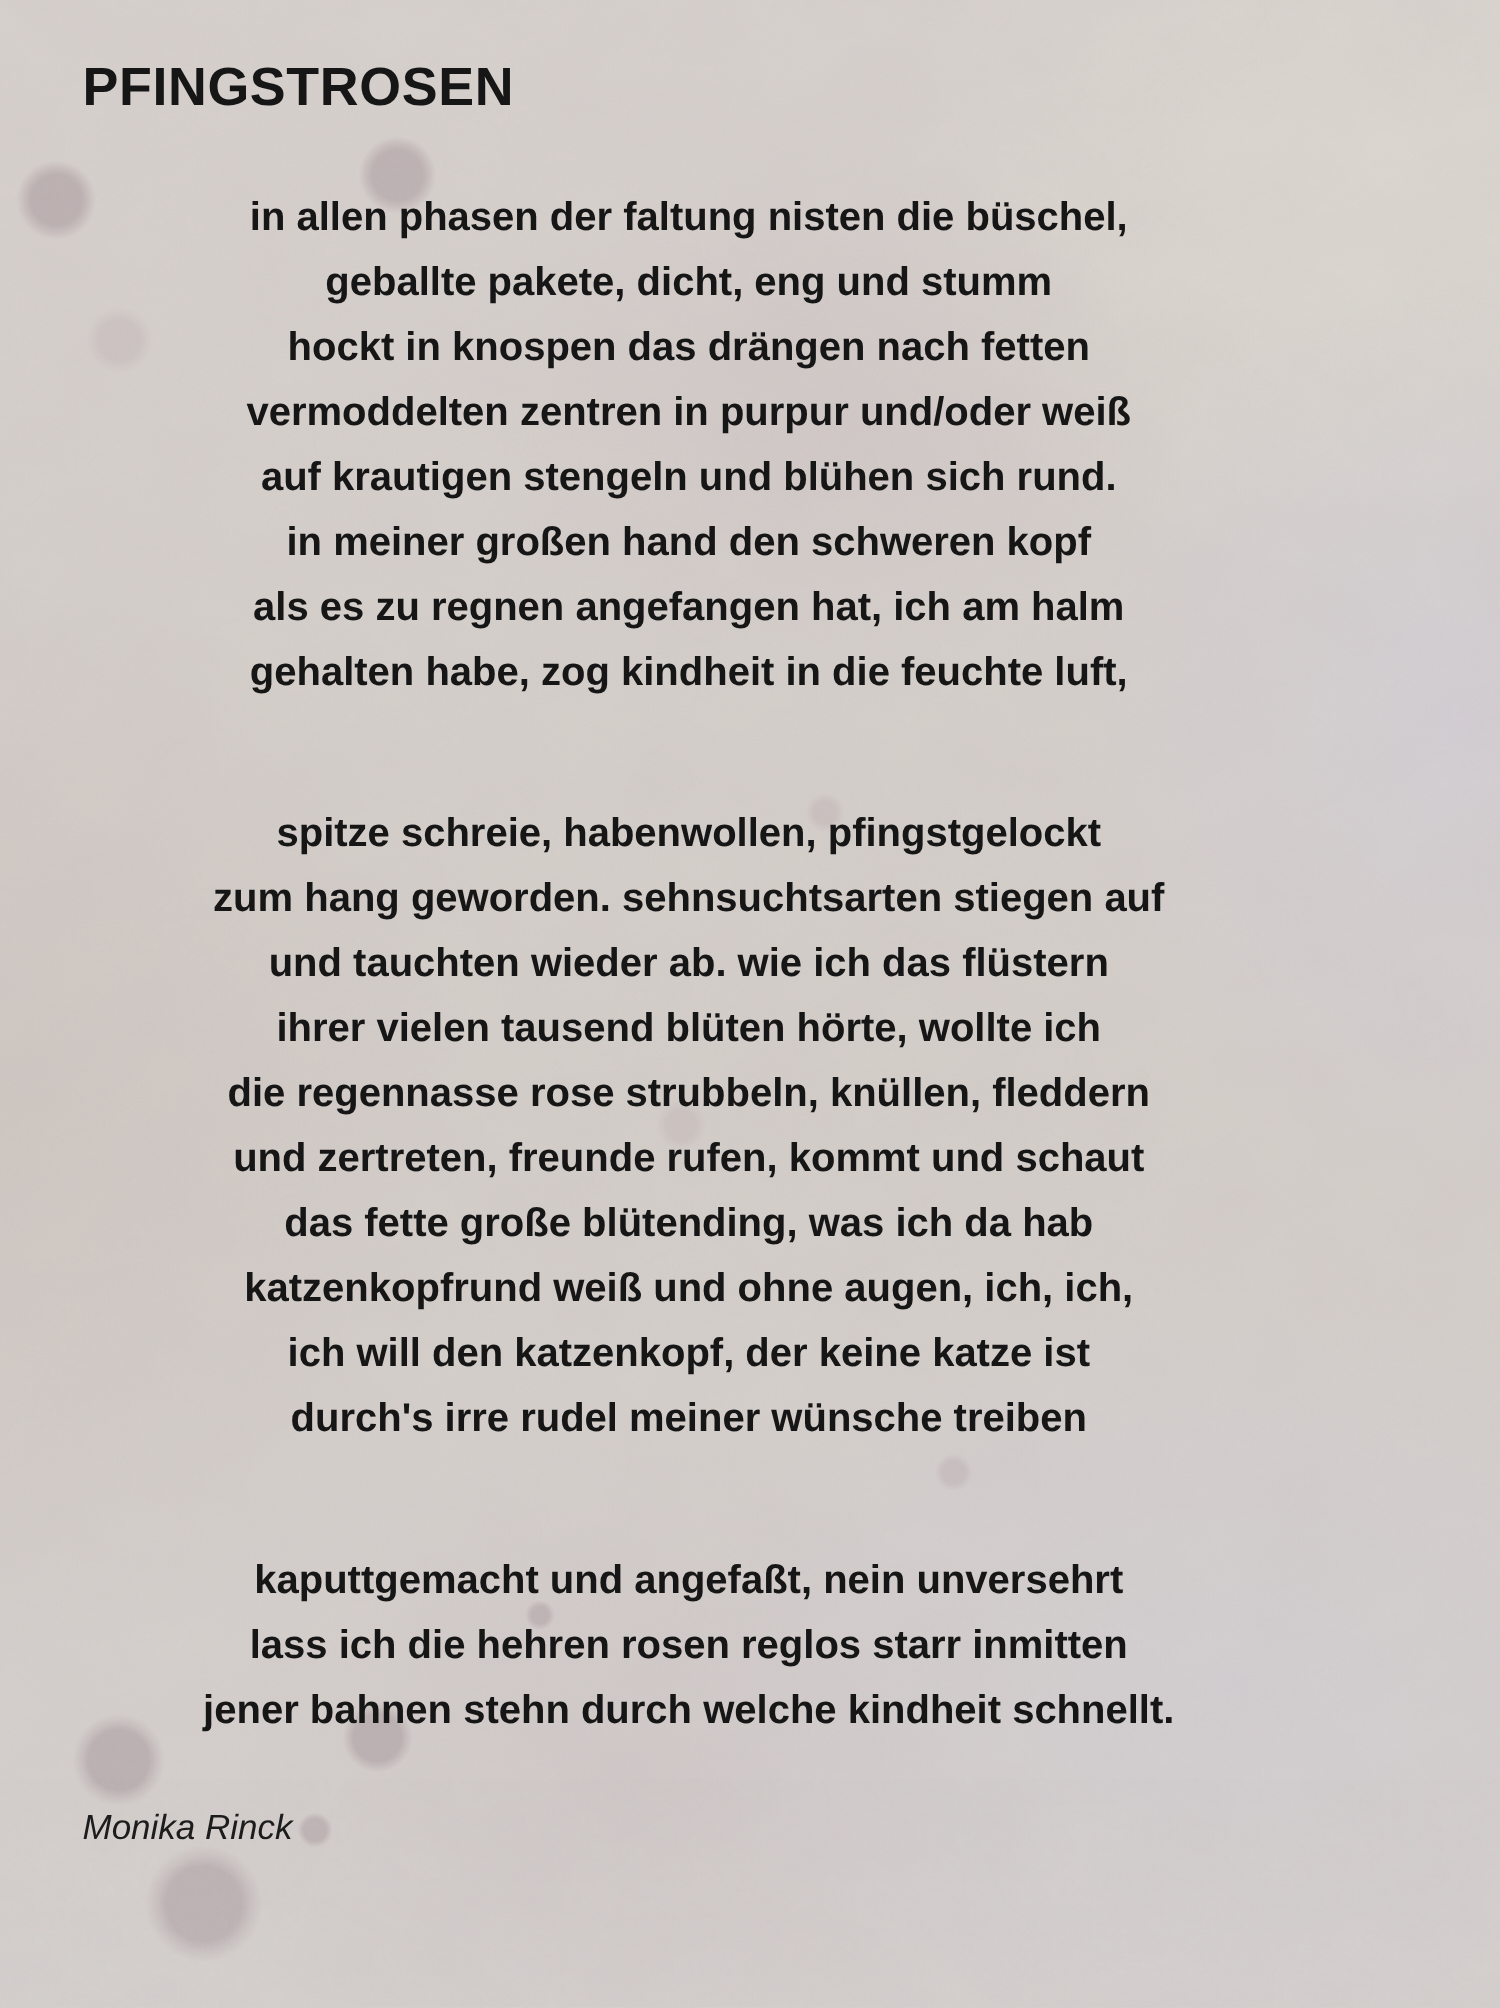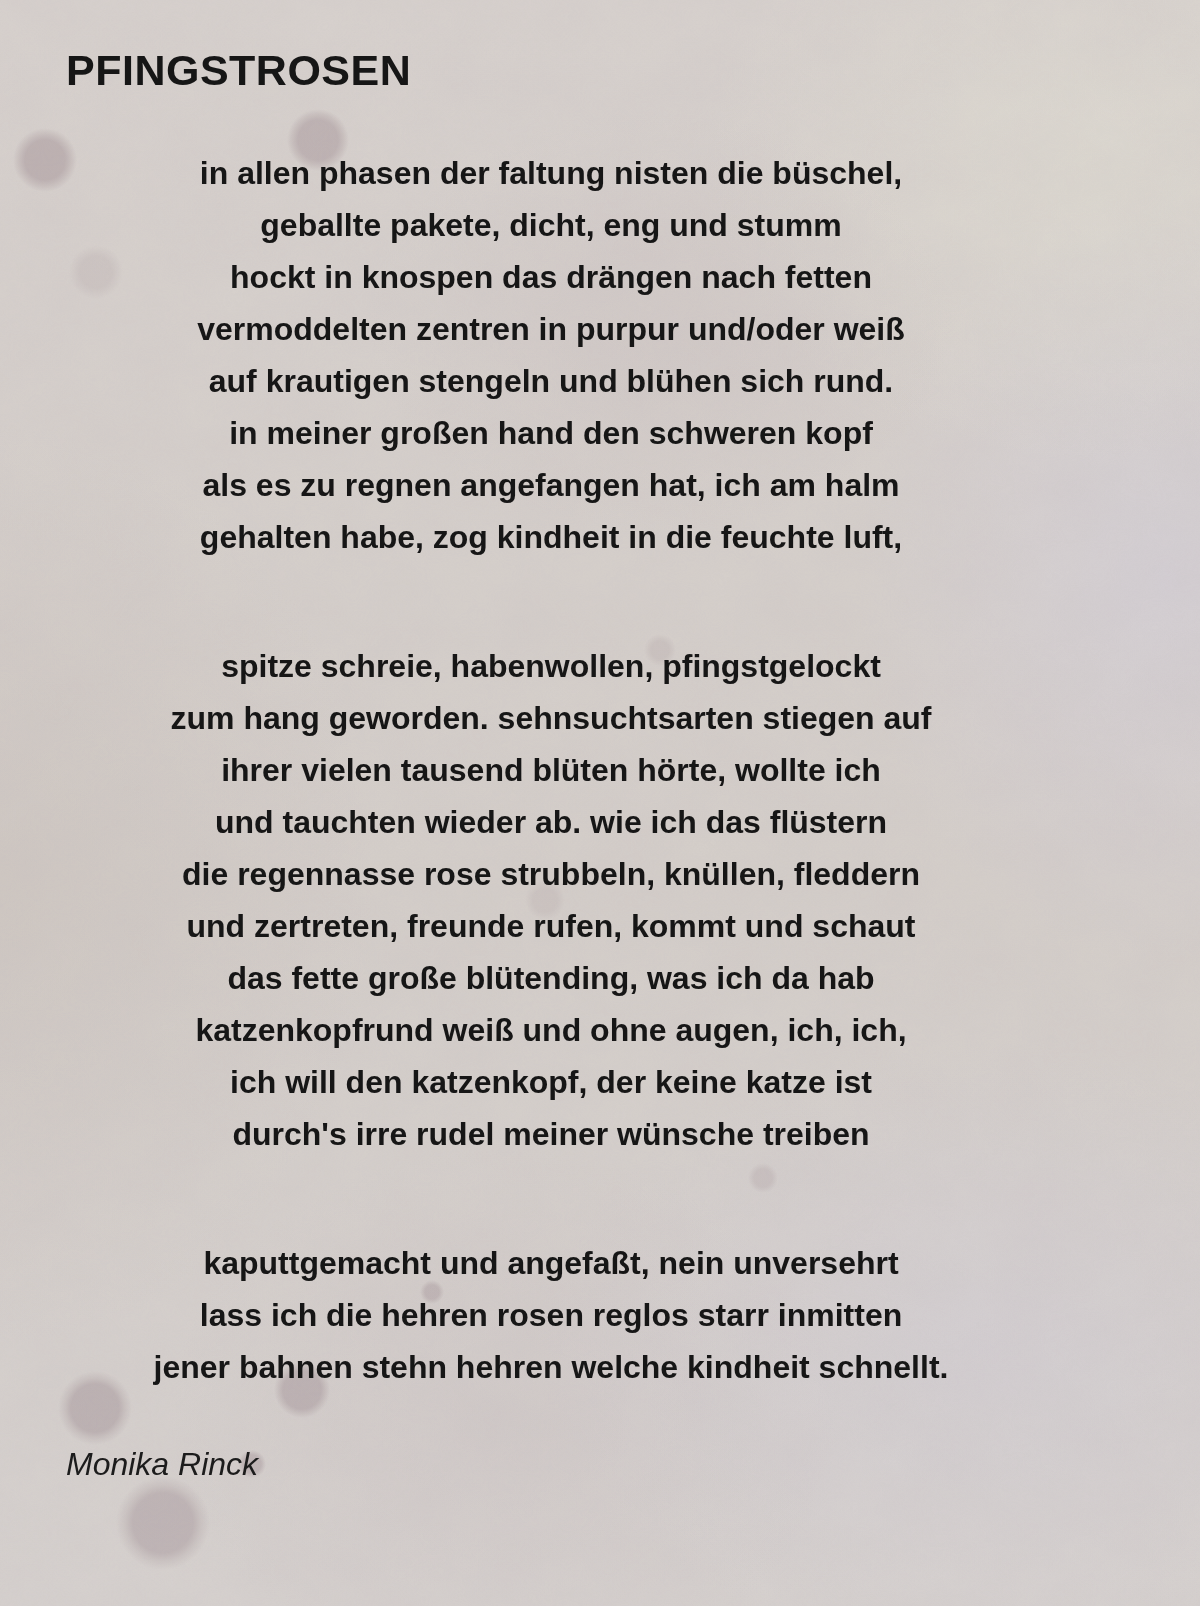--- a/index.html
+++ b/index.html
@@ -75,21 +75,21 @@
     margin-top: 77px;
   }
   .line {
     font-size: 32px;
     font-weight: bold;
     line-height: 52px;
     white-space: nowrap;
   }
   .author {
     margin-top: 52px;
-    font-size: 32px;
+    font-size: 28px;
     font-style: italic;
     font-weight: normal;
     line-height: 1.2;
     color: #1c1c1c;
   }
 </style>
 </head>
 <body>
 
 <div class="texture">
@@ -118,31 +118,31 @@
     <div class="line">vermoddelten zentren in purpur und/oder weiß</div>
     <div class="line">auf krautigen stengeln und blühen sich rund.</div>
     <div class="line">in meiner großen hand den schweren kopf</div>
     <div class="line">als es zu regnen angefangen hat, ich am halm</div>
     <div class="line">gehalten habe, zog kindheit in die feuchte luft,</div>
   </div>
 
   <div class="stanza">
     <div class="line">spitze schreie, habenwollen, pfingstgelockt</div>
     <div class="line">zum hang geworden. sehnsuchtsarten stiegen auf</div>
+    <div class="line">und tauchten wieder ab. wie ich das flüstern</div>
     <div class="line">ihrer vielen tausend blüten hörte, wollte ich</div>
-    <div class="line">und tauchten wieder ab. wie ich das flüstern</div>
     <div class="line">die regennasse rose strubbeln, knüllen, fleddern</div>
     <div class="line">und zertreten, freunde rufen, kommt und schaut</div>
     <div class="line">das fette große blütending, was ich da hab</div>
     <div class="line">katzenkopfrund weiß und ohne augen, ich, ich,</div>
     <div class="line">ich will den katzenkopf, der keine katze ist</div>
     <div class="line">durch's irre rudel meiner wünsche treiben</div>
   </div>
 
   <div class="stanza">
     <div class="line">kaputtgemacht und angefaßt, nein unversehrt</div>
     <div class="line">lass ich die hehren rosen reglos starr inmitten</div>
-    <div class="line">jener bahnen stehn hehren welche kindheit schnellt.</div>
+    <div class="line">jener bahnen stehn durch welche kindheit schnellt.</div>
   </div>
 
   <div class="author">Monika Rinck</div>
 
 </div>
 
 </body></html>

